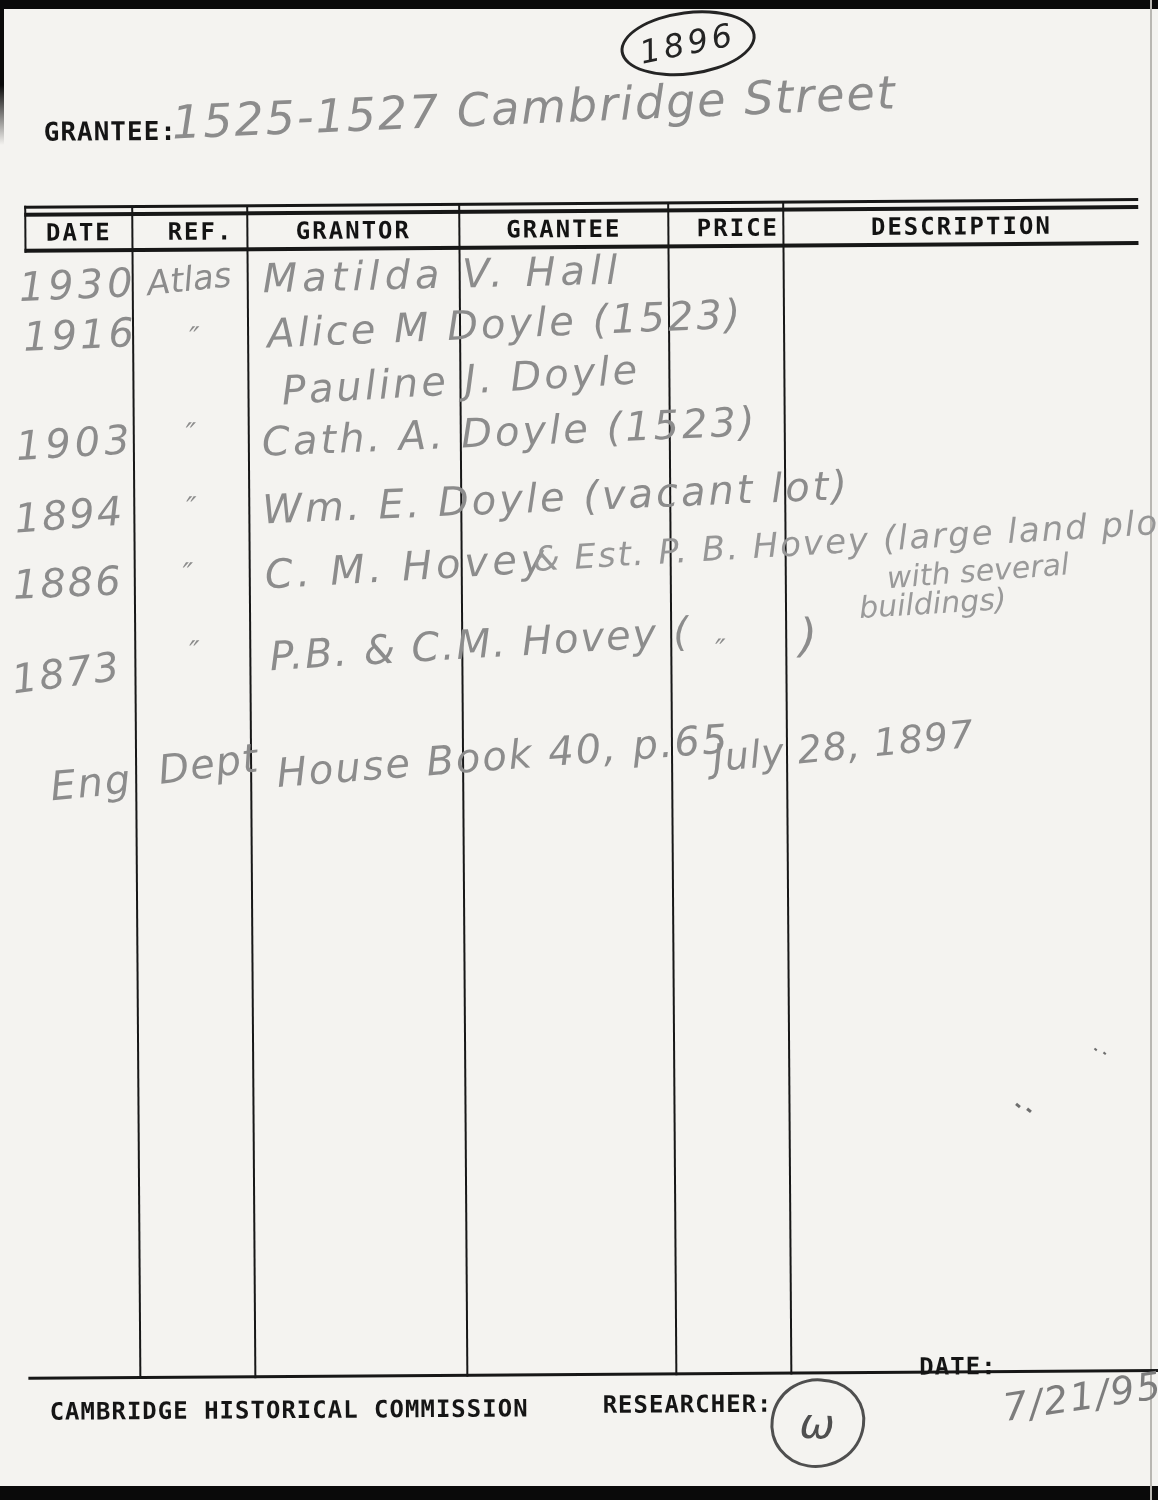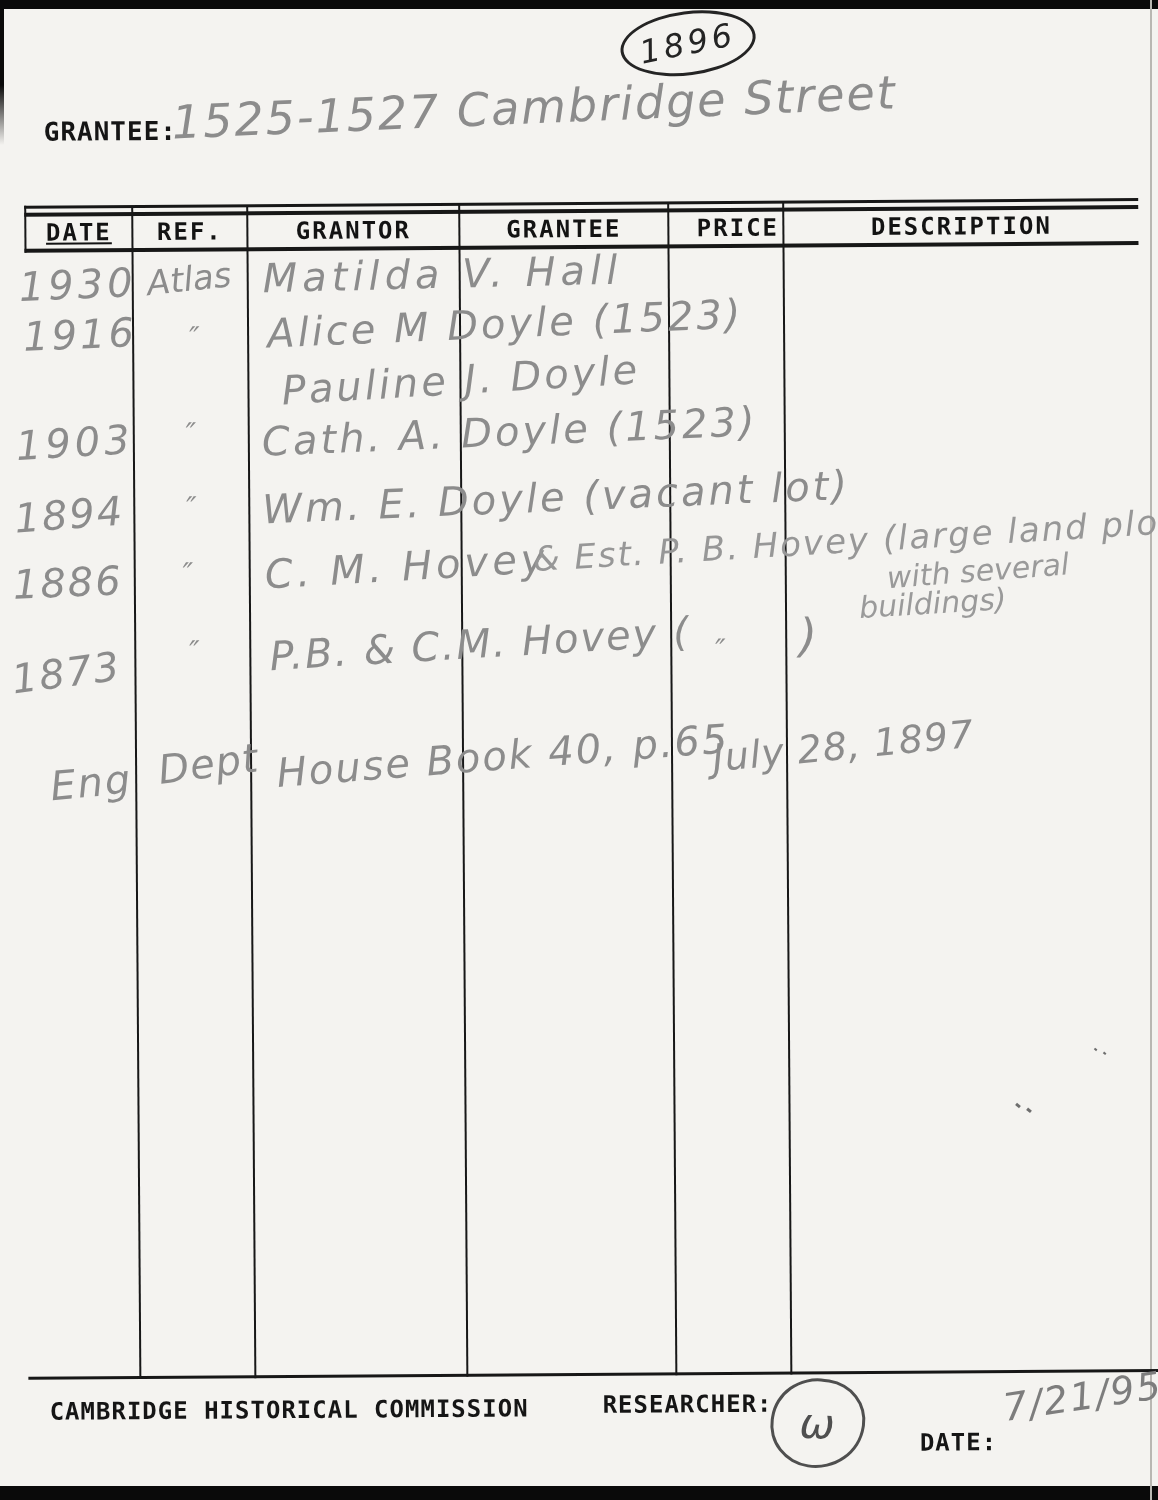--- a/index.html
+++ b/index.html
@@ -60,22 +60,22 @@
     <div class="hline" style="left:28px; top:209px; width:1114px; height:4px;"></div>
     <div class="hline" style="left:28px; top:245px; width:1114px; height:4px;"></div>
     <div class="hline" style="left:24px; top:1373px; width:1130px; height:3px;"></div>
     <div class="vline" style="left:28px;  top:202px; width:2px; height:47px;"></div>
     <div class="vline" style="left:135px; top:204px; width:2px; height:1172px;"></div>
     <div class="vline" style="left:250px; top:204px; width:2px; height:1172px;"></div>
     <div class="vline" style="left:462px; top:204px; width:2px; height:1172px;"></div>
     <div class="vline" style="left:671px; top:204px; width:2px; height:1172px;"></div>
     <div class="vline" style="left:786px; top:204px; width:2px; height:1172px;"></div>
 
-    <div class="th" style="left:30px;  width:105px;text-decoration:underline;">DATE</div>
-    <div class="th" style="left:137px; width:113px;">REF.</div>
+    <div class="th" style="left:30px;  width:105px;">DATE</div>
+    <div class="th" style="left:124px; width:113px;text-align:right;">REF.</div>
     <div class="th" style="left:252px; width:210px;">GRANTOR</div>
     <div class="th" style="left:464px; width:207px;">GRANTEE</div>
     <div class="th" style="left:673px; width:137px;text-align:center;">PRICE</div>
     <div class="th" style="left:788px; width:354px;">DESCRIPTION</div>
 
     <span class="hw" style="left:22px; top:258px; font-size:40px; letter-spacing:4px; transform:rotate(-2deg);">1930</span>
     <span class="hw" style="left:150px; top:256px; font-size:34px; transform:rotate(-6deg);">Atlas</span>
     <span class="hw" style="left:266px; top:250px; font-size:40px; letter-spacing:5px; transform:rotate(-1deg);">Matilda V. Hall</span>
 
     <span class="hw" style="left:26px; top:308px; font-size:40px; letter-spacing:3px; transform:rotate(-2deg);">1916</span>
@@ -112,17 +112,17 @@
     <div class="speck" style="left:1013px; top:1107px; width:5px; height:3px;"></div>
     <div class="speck" style="left:1024px; top:1112px; width:5px; height:3px;"></div>
     <div class="speck" style="left:1092px; top:1052px; width:3px; height:2px;"></div>
     <div class="speck" style="left:1101px; top:1056px; width:3px; height:2px;"></div>
 
     <div class="typed" style="left:45px; top:1394px; font-size:24px; letter-spacing:1px;">CAMBRIDGE HISTORICAL COMMISSION</div>
     <div class="typed" style="left:598px; top:1391px; font-size:24px; letter-spacing:1px;">RESEARCHER:</div>
     <div class="rcircle">
       <span>ω</span>
     </div>
-    <div class="typed" style="left:915px; top:1431px; font-size:24px; letter-spacing:1px;">DATE:</div>
+    <div class="typed" style="left:915px; top:1355px; font-size:24px; letter-spacing:1px;">DATE:</div>
     <span class="hw" style="left:998px; top:1378px; font-size:38px; letter-spacing:2px; transform:rotate(-8deg); color:#7d7d7d;">7/21/95</span>
 
   </div>
 </div>
 
 </body></html>

